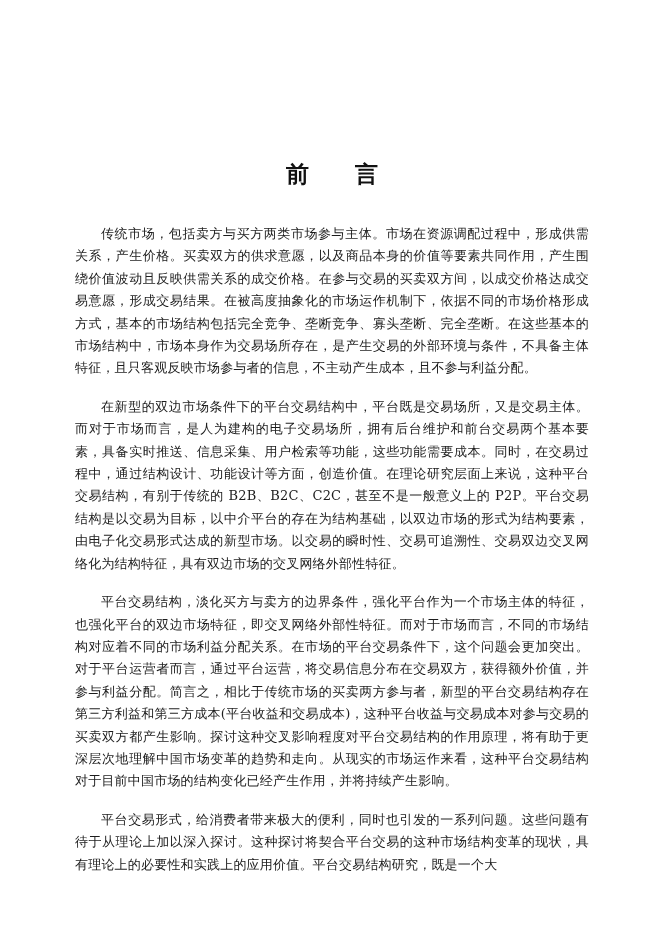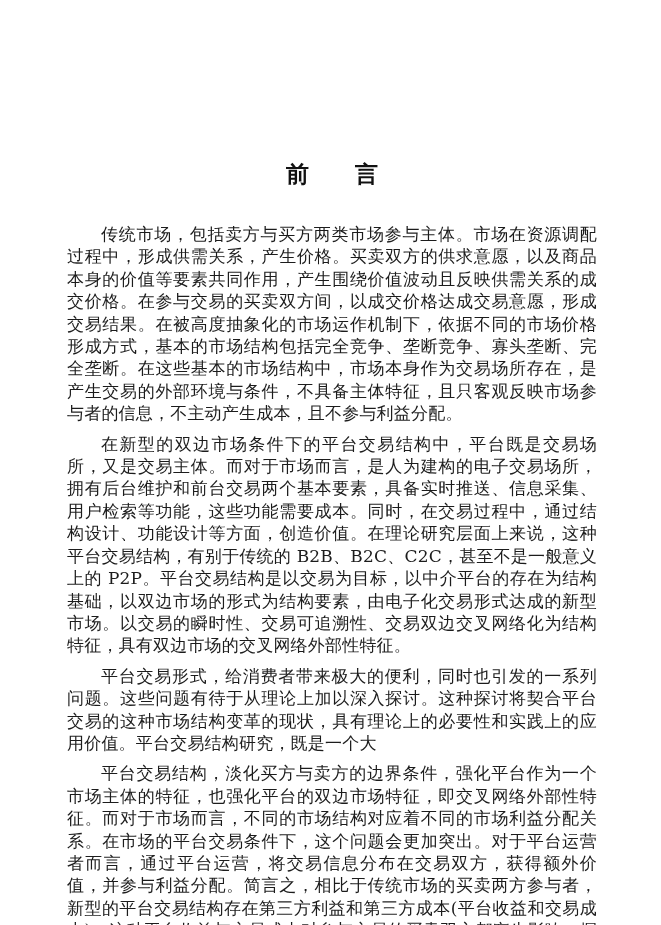--- a/index.html
+++ b/index.html
@@ -21,33 +21,33 @@
   .preface-title {
     margin: 0 0 37px 0;
     font-size: 23px;
     line-height: 25px;
     font-weight: 700;
     text-align: center;
     color: #111111;
     white-space: pre;
   }
   .content p {
-    margin: 8px;
-    font-size: 17px;
+    margin: 16px;
+    font-size: 13px;
     line-height: 22.4px;
     text-align: justify;
     text-indent: 2em;
     letter-spacing: 0.2px;
     word-break: break-all;
   }
 </style>
 </head>
 <body>
 
 <div class="page">
   <h1 class="preface-title">前　　言</h1>
   <div class="content">
     <p>传统市场，包括卖方与买方两类市场参与主体。市场在资源调配过程中，形成供需关系，产生价格。买卖双方的供求意愿，以及商品本身的价值等要素共同作用，产生围绕价值波动且反映供需关系的成交价格。在参与交易的买卖双方间，以成交价格达成交易意愿，形成交易结果。在被高度抽象化的市场运作机制下，依据不同的市场价格形成方式，基本的市场结构包括完全竞争、垄断竞争、寡头垄断、完全垄断。在这些基本的市场结构中，市场本身作为交易场所存在，是产生交易的外部环境与条件，不具备主体特征，且只客观反映市场参与者的信息，不主动产生成本，且不参与利益分配。</p>
     <p>在新型的双边市场条件下的平台交易结构中，平台既是交易场所，又是交易主体。而对于市场而言，是人为建构的电子交易场所，拥有后台维护和前台交易两个基本要素，具备实时推送、信息采集、用户检索等功能，这些功能需要成本。同时，在交易过程中，通过结构设计、功能设计等方面，创造价值。在理论研究层面上来说，这种平台交易结构，有别于传统的 B2B、B2C、C2C，甚至不是一般意义上的 P2P。平台交易结构是以交易为目标，以中介平台的存在为结构基础，以双边市场的形式为结构要素，由电子化交易形式达成的新型市场。以交易的瞬时性、交易可追溯性、交易双边交叉网络化为结构特征，具有双边市场的交叉网络外部性特征。</p>
+    <p>平台交易结构，淡化买方与卖方的边界条件，强化平台作为一个市场主体的特征，也强化平台的双边市场特征，即交叉网络外部性特征。而对于市场而言，不同的市场结构对应着不同的市场利益分配关系。在市场的平台交易条件下，这个问题会更加突出。对于平台运营者而言，通过平台运营，将交易信息分布在交易双方，获得额外价值，并参与利益分配。简言之，相比于传统市场的买卖两方参与者，新型的平台交易结构存在第三方利益和第三方成本(平台收益和交易成本)，这种平台收益与交易成本对参与交易的买卖双方都产生影响。探讨这种交叉影响程度对平台交易结构的作用原理，将有助于更深层次地理解中国市场变革的趋势和走向。从现实的市场运作来看，这种平台交易结构对于目前中国市场的结构变化已经产生作用，并将持续产生影响。</p>
     <p>平台交易形式，给消费者带来极大的便利，同时也引发的一系列问题。这些问题有待于从理论上加以深入探讨。这种探讨将契合平台交易的这种市场结构变革的现状，具有理论上的必要性和实践上的应用价值。平台交易结构研究，既是一个大</p>
-    <p>平台交易结构，淡化买方与卖方的边界条件，强化平台作为一个市场主体的特征，也强化平台的双边市场特征，即交叉网络外部性特征。而对于市场而言，不同的市场结构对应着不同的市场利益分配关系。在市场的平台交易条件下，这个问题会更加突出。对于平台运营者而言，通过平台运营，将交易信息分布在交易双方，获得额外价值，并参与利益分配。简言之，相比于传统市场的买卖两方参与者，新型的平台交易结构存在第三方利益和第三方成本(平台收益和交易成本)，这种平台收益与交易成本对参与交易的买卖双方都产生影响。探讨这种交叉影响程度对平台交易结构的作用原理，将有助于更深层次地理解中国市场变革的趋势和走向。从现实的市场运作来看，这种平台交易结构对于目前中国市场的结构变化已经产生作用，并将持续产生影响。</p>
   </div>
 </div>
 
 </body></html>

